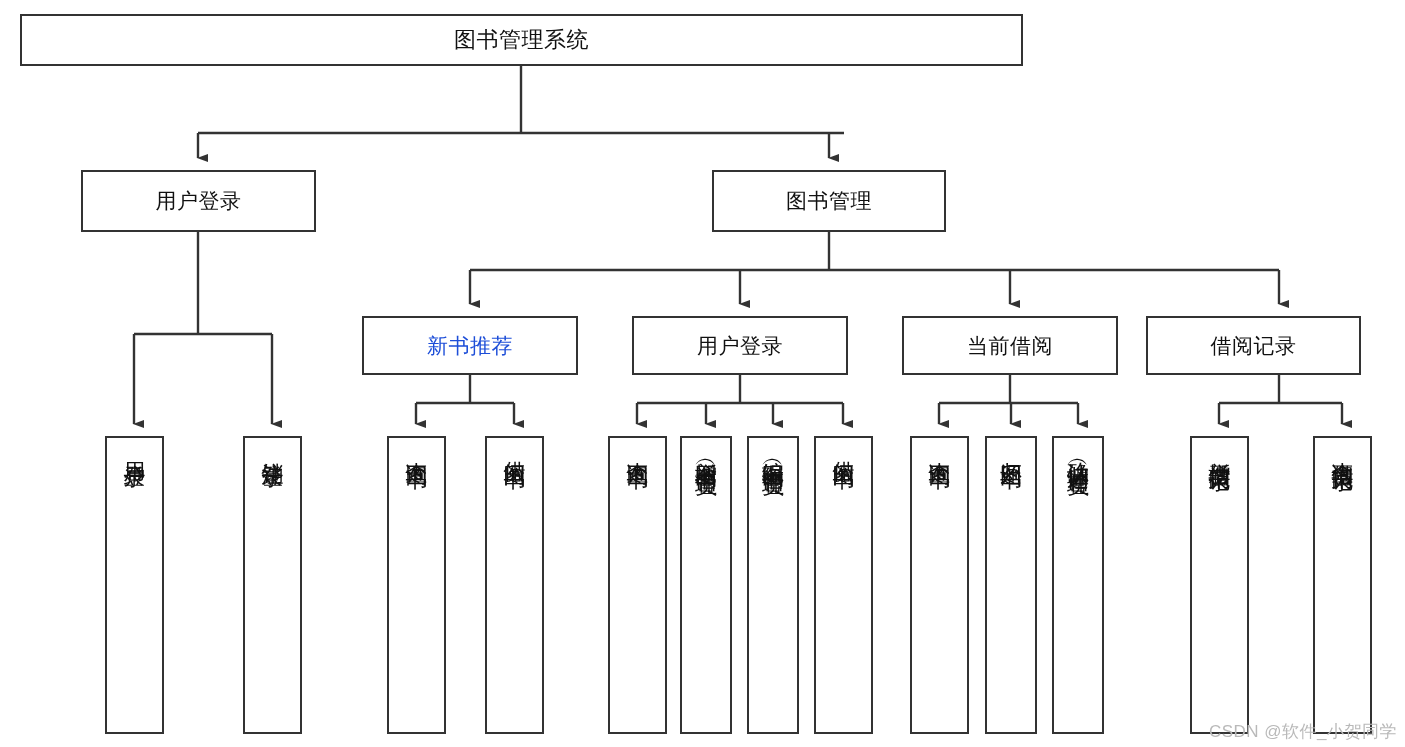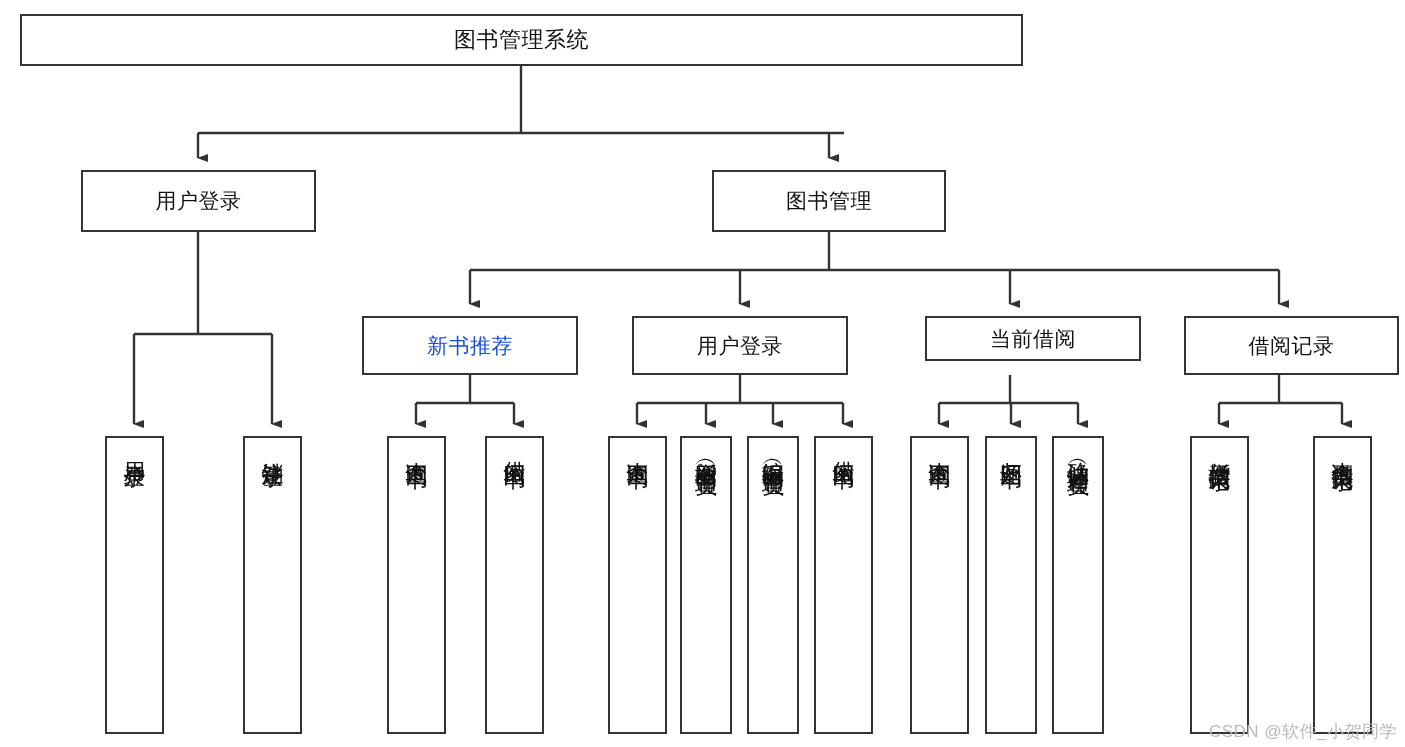--- a/index.html
+++ b/index.html
@@ -136,24 +136,24 @@
   <div class="node horizontal" style="left: 712px; top: 170px; width: 234px; height: 62px; border-color: rgb(51, 51, 51); background: rgb(255, 255, 255);">
     <span class="node-label" style="color: rgb(17, 17, 17);">图书管理</span>
   </div>
 
   <div class="node horizontal" style="left: 362px; top: 316px; width: 216px; height: 59px; border-color: rgb(51, 51, 51); background: rgb(255, 255, 255);">
     <span class="node-label" style="color: #1d4ed8;">新书推荐</span>
   </div>
   <div class="node horizontal" style="left: 632px; top: 316px; width: 216px; height: 59px; border-color: rgb(51, 51, 51); background: rgb(255, 255, 255);">
     <span class="node-label" style="color: rgb(17, 17, 17);">用户登录</span>
   </div>
-  <div class="node horizontal" style="left: 902px; top: 316px; width: 216px; height: 45px; border-color: rgb(51, 51, 51); background: rgb(255, 255, 255); margin-left: 23px;">
+  <div class="node horizontal" style="left: 902px; top: 316px; width: 216px; height: 59px; border-color: rgb(51, 51, 51); background: rgb(255, 255, 255);">
     <span class="node-label" style="color: rgb(17, 17, 17);">当前借阅</span>
   </div>
-  <div class="node horizontal" style="left: 1184px; top: 316px; width: 215px; height: 59px; border-color: rgb(51, 51, 51); background: rgb(255, 255, 255);">
+  <div class="node horizontal" style="left: 1146px; top: 316px; width: 215px; height: 59px; border-color: rgb(51, 51, 51); background: rgb(255, 255, 255);">
     <span class="node-label" style="color: rgb(17, 17, 17);">借阅记录</span>
   </div>
 
   <div class="node vertical" style="left: 105px; top: 436px; width: 59px; height: 298px; border-color: rgb(51, 51, 51); background: rgb(255, 255, 255);">
     <span class="node-label" style="color: rgb(17, 17, 17);">用户登录</span>
   </div>
   <div class="node vertical" style="left: 243px; top: 436px; width: 59px; height: 298px; border-color: rgb(51, 51, 51); background: rgb(255, 255, 255);">
     <span class="node-label" style="color: rgb(17, 17, 17);">注销登录</span>
   </div>
   <div class="node vertical" style="left: 387px; top: 436px; width: 59px; height: 298px; border-color: rgb(51, 51, 51); background: rgb(255, 255, 255);">

